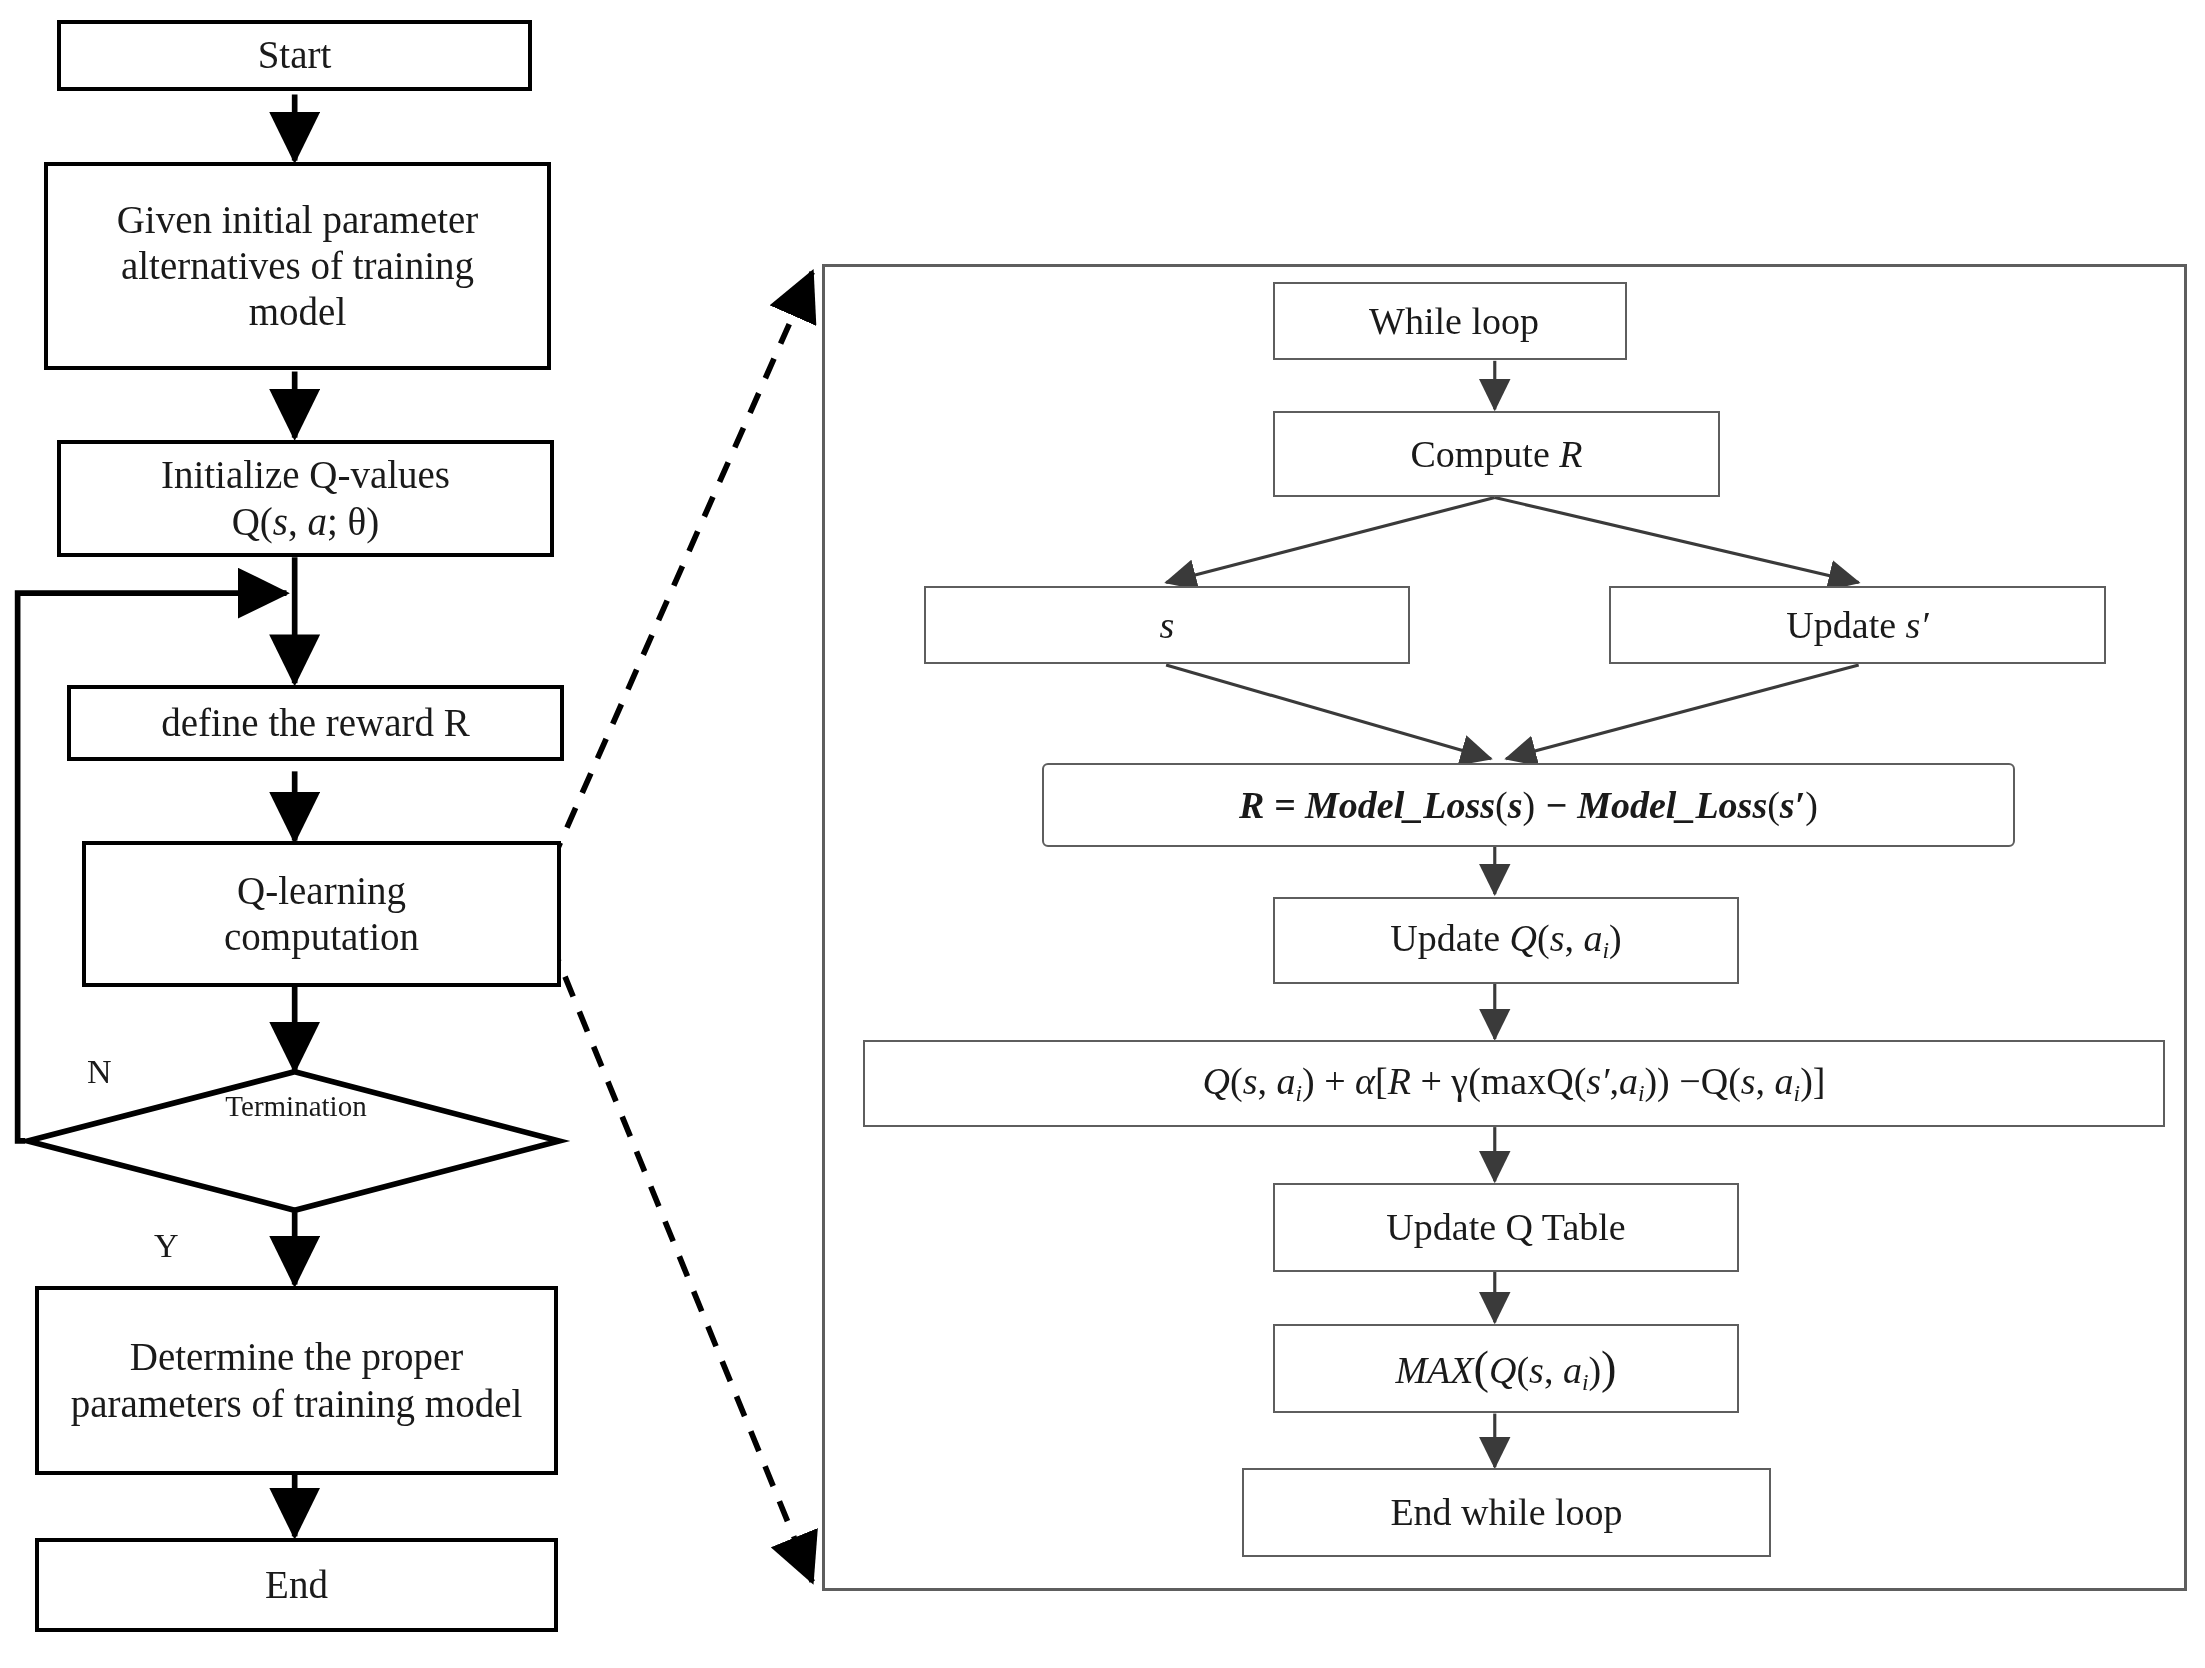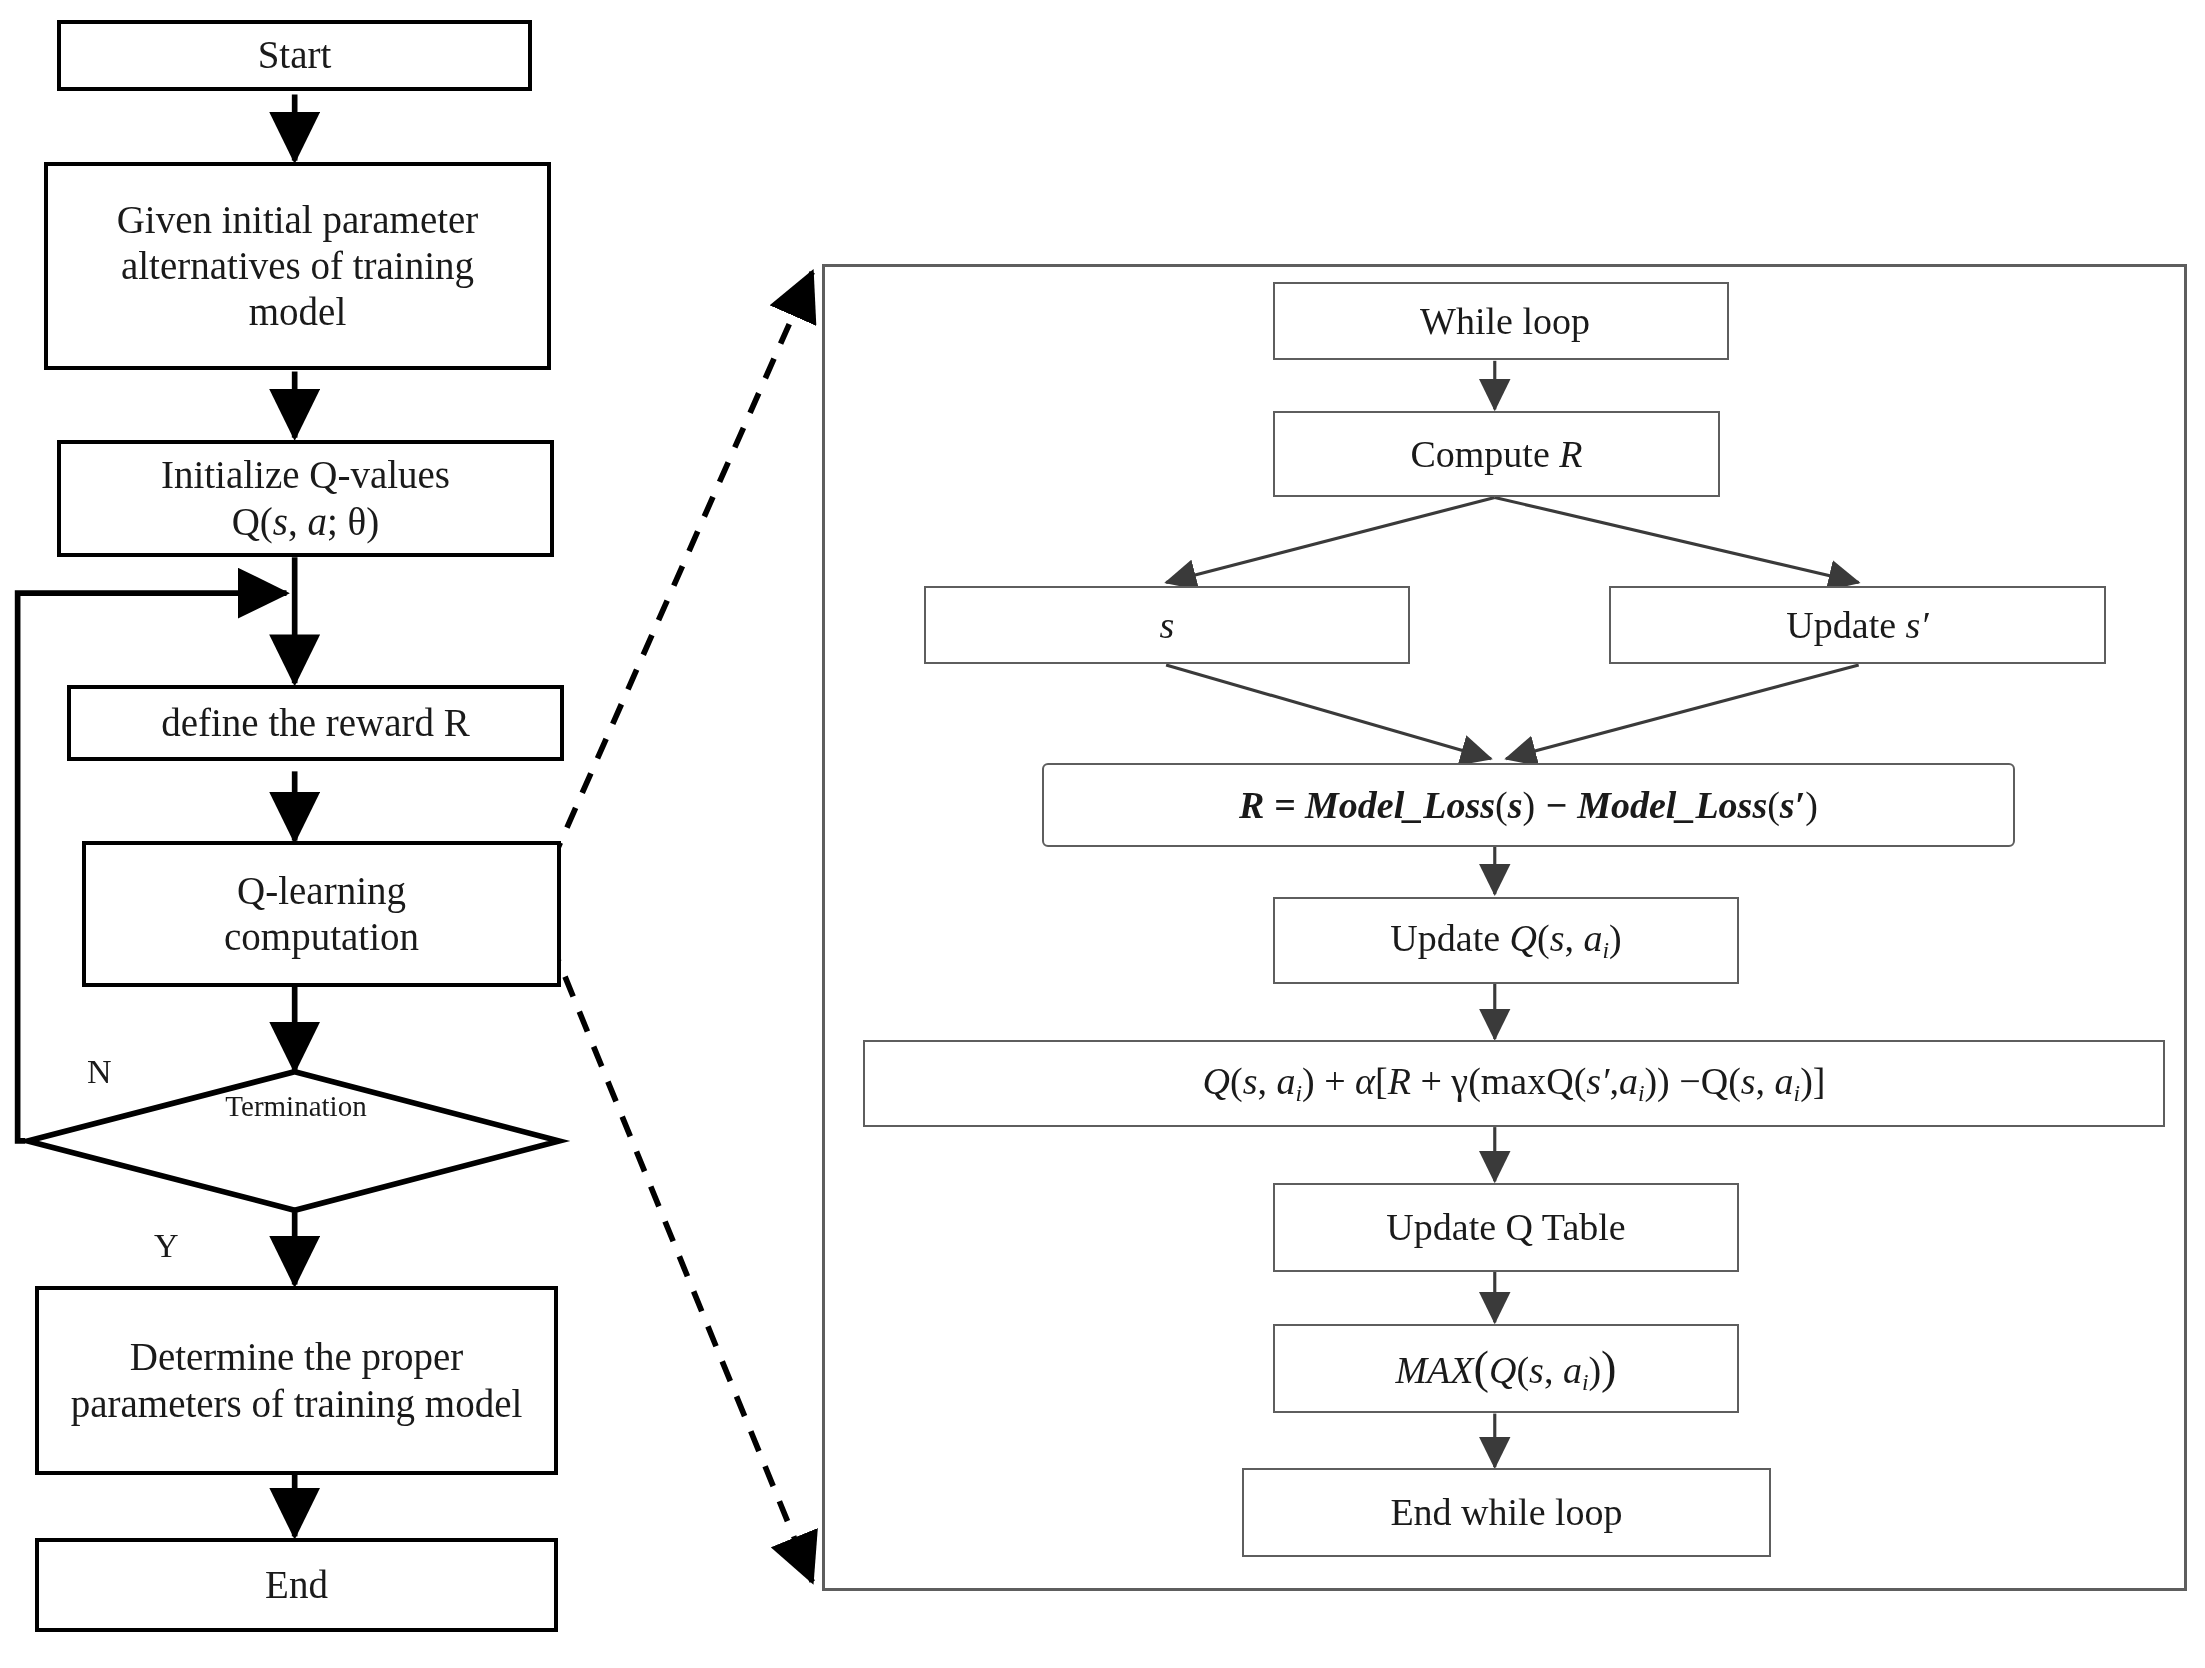--- a/index.html
+++ b/index.html
@@ -163,21 +163,21 @@
   <div class="node thick fs-body" style="left:35px; top:1286px; width:523px; height:189px; padding:0 16px;">
     <span>Determine the proper parameters of  training model</span>
   </div>
 
   <div class="node thick fs-body" style="left:35px; top:1538px; width:523px; height:94px;">
     <span>End</span>
   </div>
 
   <div class="panel" style="left:822px; top:264px; width:1365px; height:1327px;"></div>
 
-  <div class="node thin fs-rnode" style="left:1273px; top:282px; width:456px; height:78px;padding-left:8px;">
+  <div class="node thin fs-rnode" style="left:1273px; top:282px; width:354px; height:78px;padding-left:8px;">
     <span>While loop</span>
   </div>
 
   <div class="node thin fs-rnode" style="left:1273px; top:411px; width:447px; height:86px;">
     <span><span>Compute </span><i class="mi">R</i></span>
   </div>
 
   <div class="node thin fs-rnode" style="left:924px; top:586px; width:486px; height:78px;">
     <span><i class="mi">s</i></span>
   </div>

